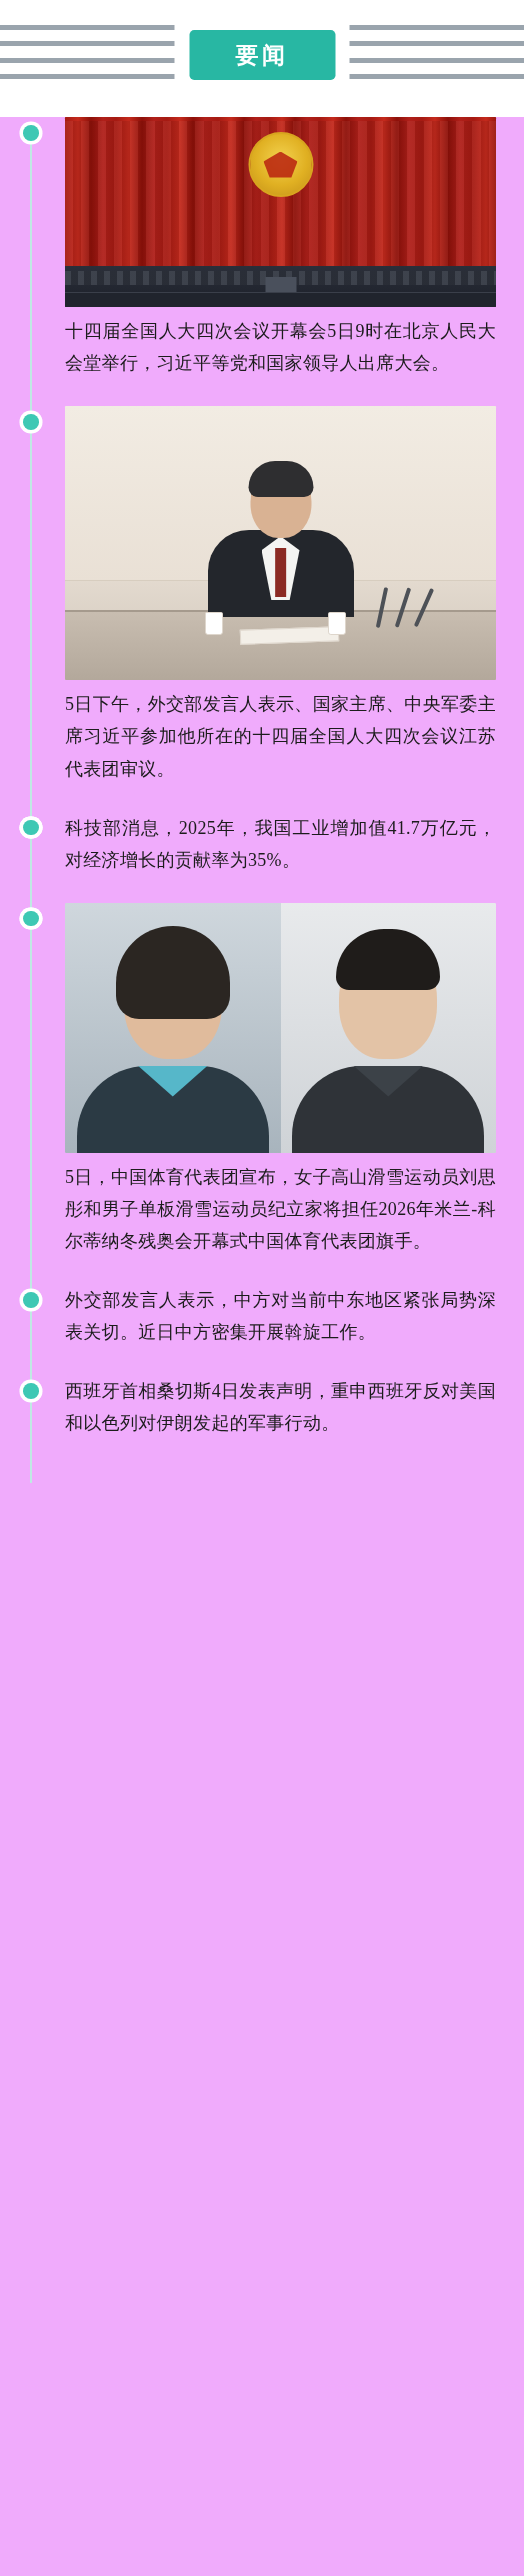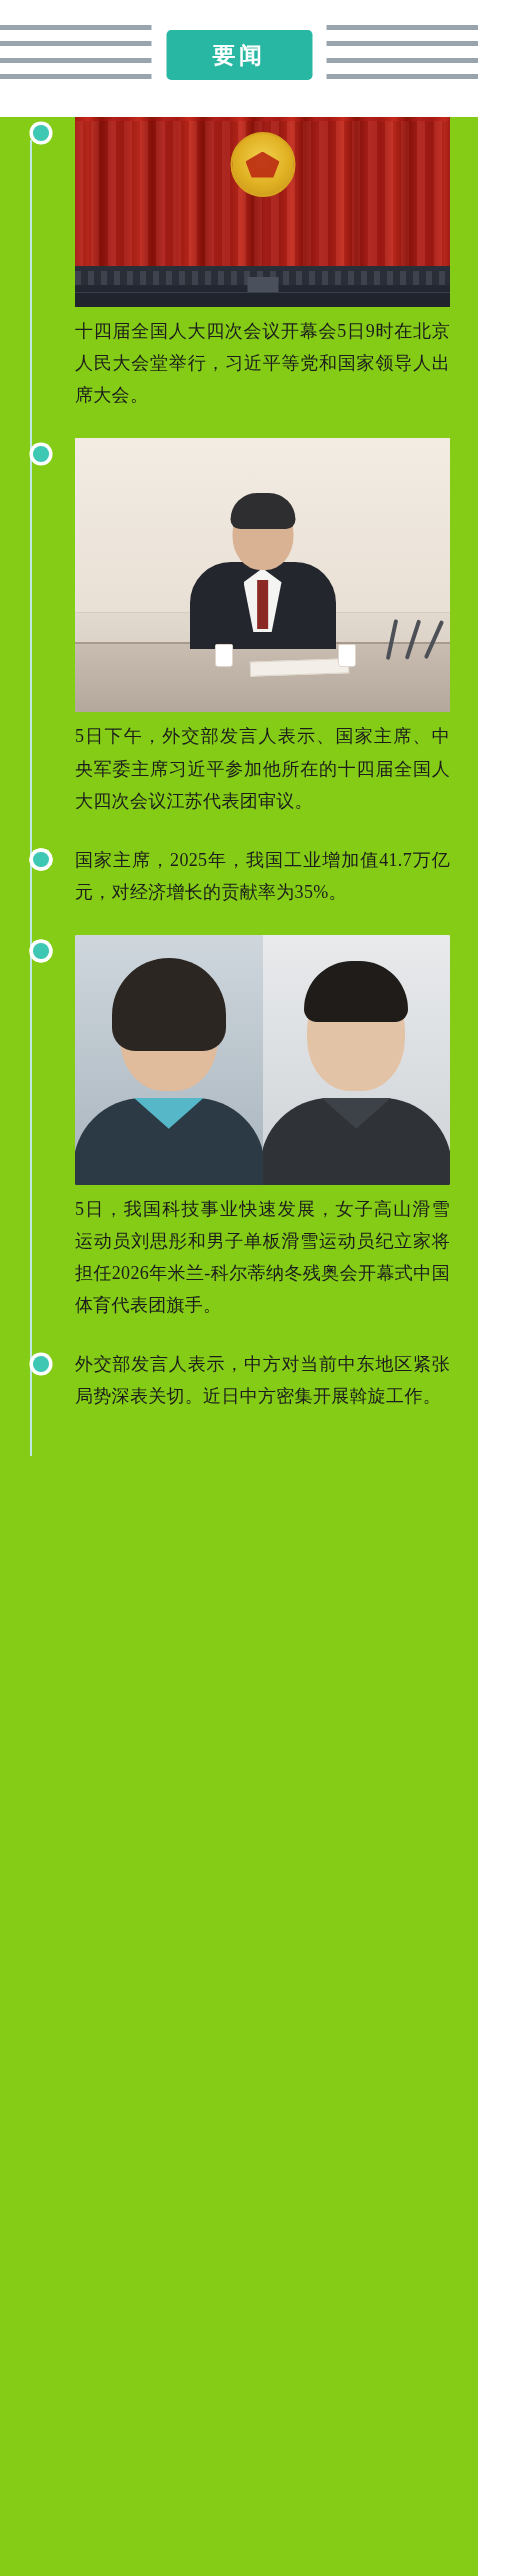--- a/index.html
+++ b/index.html
@@ -8,23 +8,23 @@
     padding: 0;
     background: #ffffff;
   }
   body {
     width: 524px;
     font-family: "Liberation Serif", "DejaVu Serif", serif;
     color: #1a1a1a;
     -webkit-font-smoothing: antialiased;
   }
   .page {
-    width: 478px;
+    width: 524px;
     min-height: 2576px;
-    background: #84cc16;
+    background: #f0abfc;
     position: relative;
     overflow: hidden;
   }
 
   
   .header {
     position: relative;
     height: 117px;
     background: #ffffff;
   }
@@ -69,21 +69,21 @@
     color: #ffffff;
     font-size: 23px;
     letter-spacing: 3.5px;
     font-family: "Liberation Sans", "DejaVu Sans", sans-serif;
     font-weight: bold;
   }
 
   
   .timeline {
     position: relative;
-    padding: 0 0 52px 10px;
+    padding: 0 0 52px 0;
   }
   .timeline-line {
     position: absolute;
     left: 30px;
     top: 23px;
     bottom: 35px;
     width: 1.7px;
     background: #bfe9e3;
   }
   .item {
@@ -422,21 +422,21 @@
     <div class="item">
       <div class="dot"></div>
     </div>
 
     <div class="item">
       <div class="dot"></div>
     </div>
 
     <div class="item">
       <div class="dot"></div>
-      <div class="item-text">国家主席，2025年，我国工业增加值41.7万亿元，对经济增长的贡献率为35%。</div>
+      <div class="item-text">科技部消息，2025年，我国工业增加值41.7万亿元，对经济增长的贡献率为35%。</div>
     </div>
 
     <div class="item">
       <div class="dot"></div>
     </div>
 
     <div class="item">
       <div class="dot"></div>
       <div class="item-photo photo-duo frame">
         <div class="portrait p-left">
@@ -445,24 +445,28 @@
           <div class="pt-head"></div>
           <div class="pt-hair"></div>
         </div>
         <div class="portrait p-right">
           <div class="pt-shoulders"></div>
           <div class="pt-collar"></div>
           <div class="pt-head"></div>
           <div class="pt-hair"></div>
         </div>
       </div>
-      <div class="item-text">5日，我国科技事业快速发展，女子高山滑雪运动员刘思彤和男子单板滑雪运动员纪立家将担任2026年米兰-科尔蒂纳冬残奥会开幕式中国体育代表团旗手。</div>
+      <div class="item-text">5日，中国体育代表团宣布，女子高山滑雪运动员刘思彤和男子单板滑雪运动员纪立家将担任2026年米兰-科尔蒂纳冬残奥会开幕式中国体育代表团旗手。</div>
     </div>
 
     <div class="item">
       <div class="dot"></div>
       <div class="item-text">外交部发言人表示，中方对当前中东地区紧张局势深表关切。近日中方密集开展斡旋工作。</div>
     </div>
 
+    <div class="item">
+      <div class="dot"></div>
+      <div class="item-text">西班牙首相桑切斯4日发表声明，重申西班牙反对美国和以色列对伊朗发起的军事行动。</div>
+    </div>
 
   </div>
 </div>
 
 
 </body></html>

